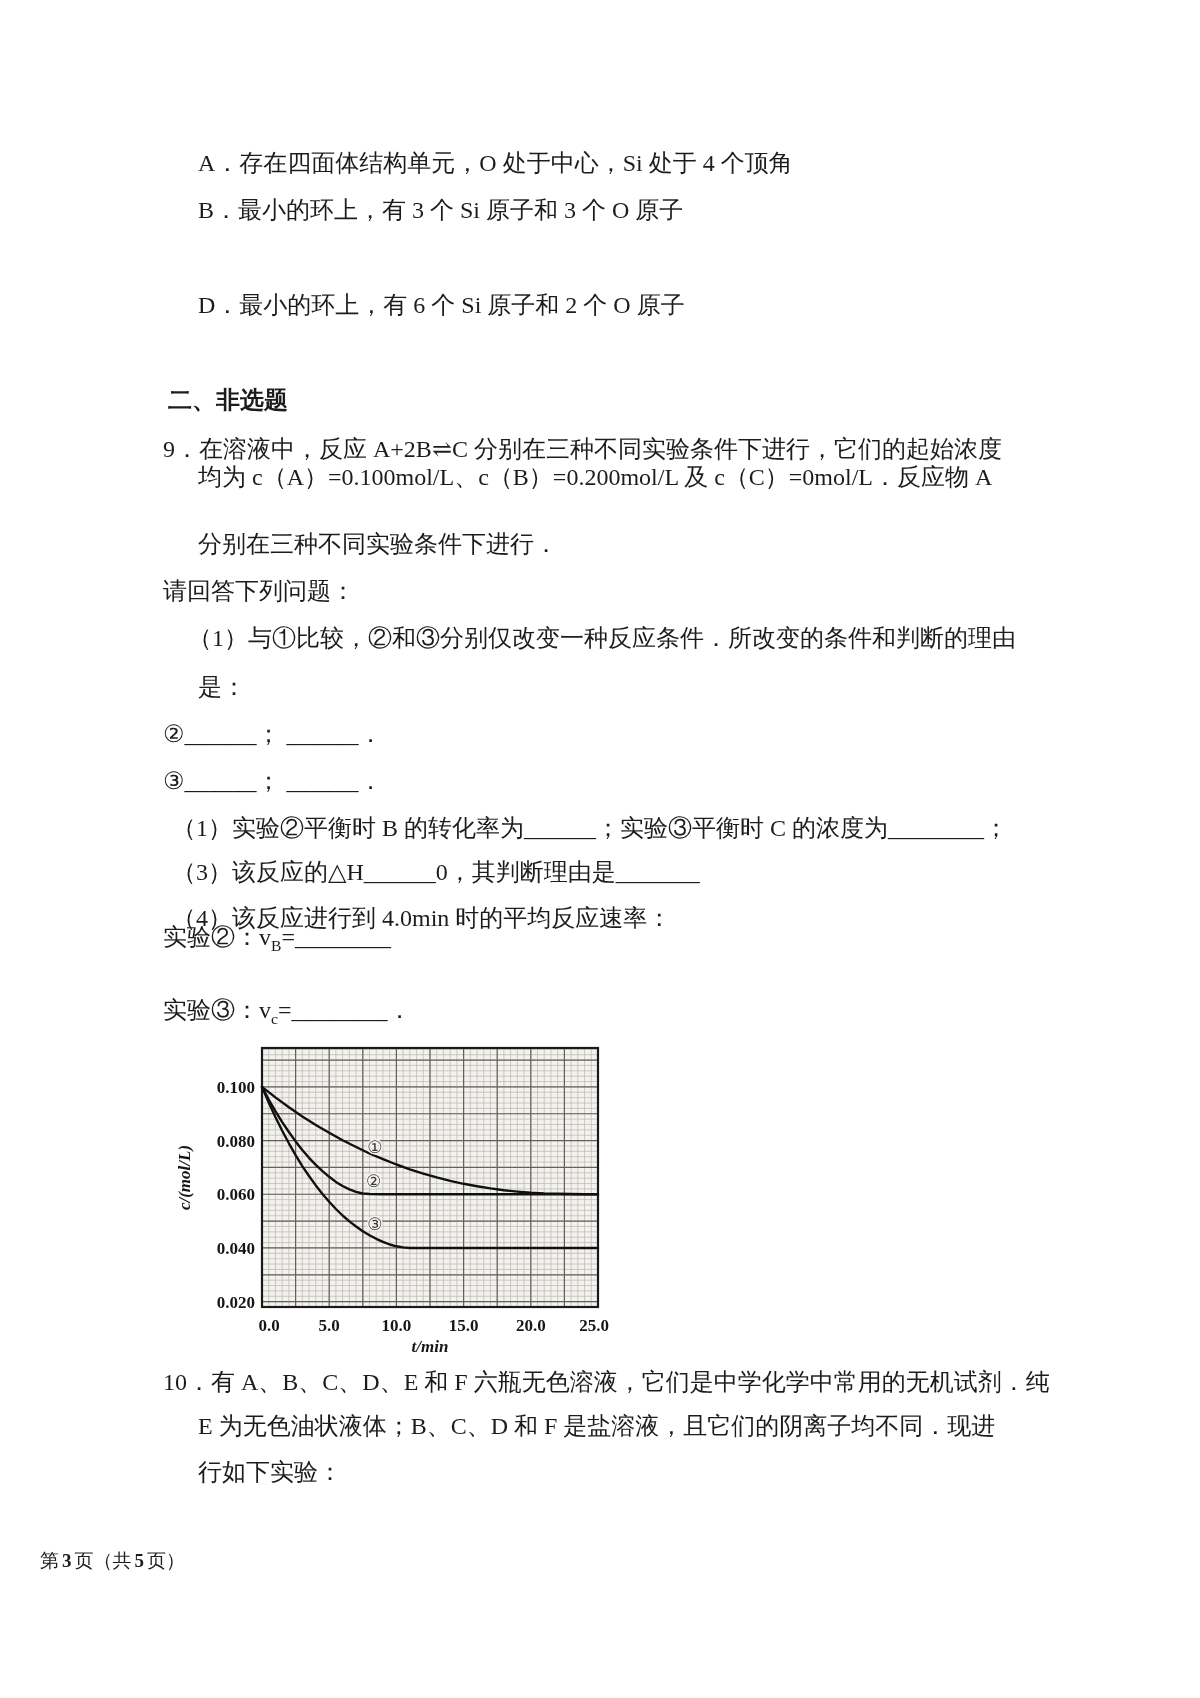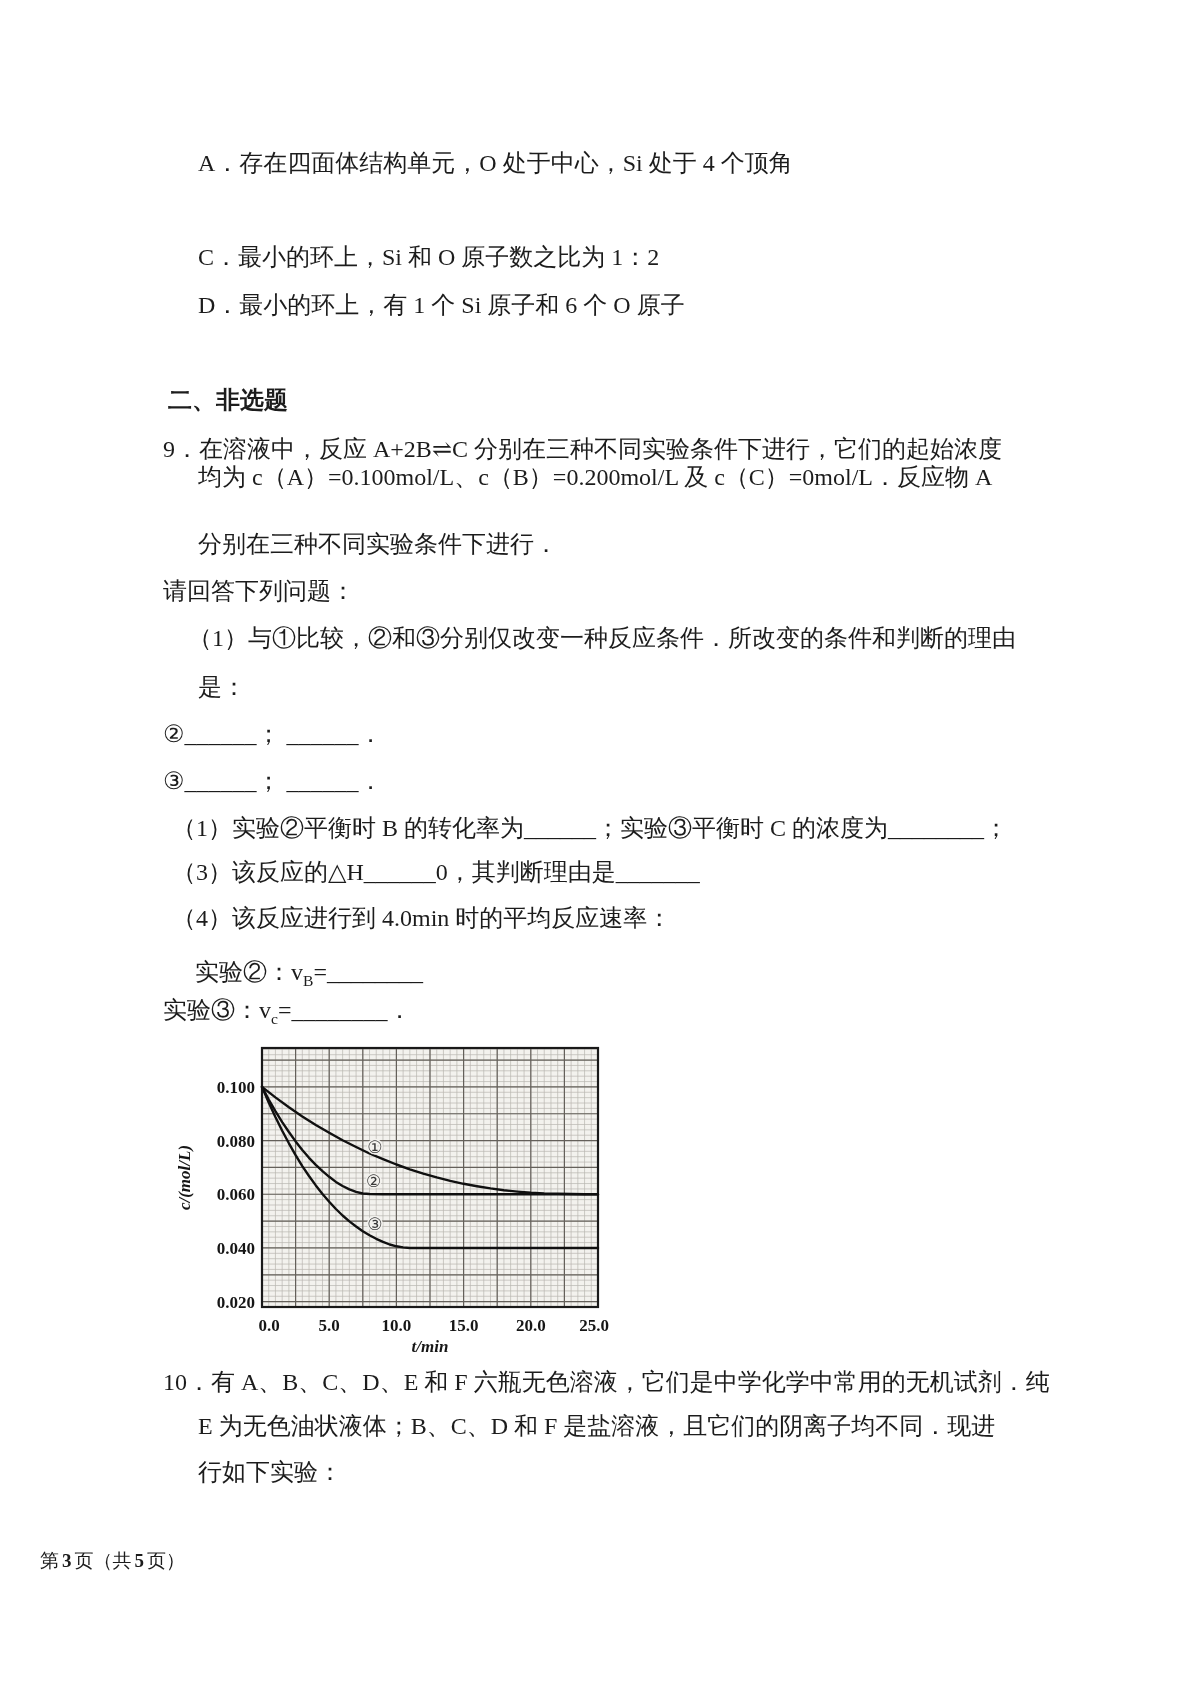--- a/index.html
+++ b/index.html
@@ -19,38 +19,38 @@
   .footer .num{font-weight:bold;margin:0 3px;}
   #chart-wrap{position:absolute;left:168px;top:1040px;width:470px;height:318px;}
   #chart-svg{display:block;font-family:"Liberation Serif","DejaVu Serif",serif;}
 </style>
 </head>
 <body>
 
 <div class="page">
 
   <div class="tl" style="left:198px;top:148px;">A．存在四面体结构单元，O 处于中心，Si 处于 4 个顶角</div>
-  <div class="tl" style="left:198px;top:242px;">C．最小的环上，Si 和 O 原子数之比为 1：2</div>
-  <div class="tl" style="left:198px;top:290px;">D．最小的环上，有 1 个 Si 原子和 6 个 O 原子</div>
+  <div class="tl" style="left:198px;top:195px;">B．最小的环上，有 3 个 Si 原子和 3 个 O 原子</div>
+  <div class="tl" style="left:198px;top:290px;">D．最小的环上，有 6 个 Si 原子和 2 个 O 原子</div>
 
   <div class="tl bold" style="left:168px;top:385px;">二、非选题</div>
 
   <div class="tl" style="left:163px;top:434px;">9．在溶液中，反应 A+2B⇌C 分别在三种不同实验条件下进行，它们的起始浓度</div>
   <div class="tl" style="left:198px;top:462px;">均为 c（A）=0.100mol/L、c（B）=0.200mol/L 及 c（C）=0mol/L．反应物 A</div>
   <div class="tl" style="left:198px;top:529px;">分别在三种不同实验条件下进行．</div>
   <div class="tl" style="left:163px;top:576px;">请回答下列问题：</div>
   <div class="tl" style="left:172px;top:623px;margin-left:16px;">（1）与①比较，②和③分别仅改变一种反应条件．所改变的条件和判断的理由</div>
   <div class="tl" style="left:198px;top:672px;">是：</div>
   <div class="tl" style="left:163px;top:719px;">②______； ______．</div>
   <div class="tl" style="left:163px;top:766px;">③______； ______．</div>
   <div class="tl" style="left:172px;top:813px;">（1）实验②平衡时 B 的转化率为______；实验③平衡时 C 的浓度为________；</div>
   <div class="tl" style="left:172px;top:857px;">（3）该反应的△H______0，其判断理由是_______</div>
   <div class="tl" style="left:172px;top:903px;text-align:right;">（4）该反应进行到 4.0min 时的平均反应速率：</div>
 
-  <div class="tl" style="left:163px;top:957px;margin-left:32px;"><span>实验②：v</span><sub>B</sub><span>=________</span></div>
+  <div class="tl" style="left:163px;top:922px;"><span>实验②：v</span><sub>B</sub><span>=________</span></div>
   <div class="tl" style="left:163px;top:995px;"><span>实验③：v</span><sub>c</sub><span>=________．</span></div>
 
   <div id="chart-wrap">
     <svg id="chart-svg" width="470" height="318" viewBox="0 0 470 318">
         <rect x="94" y="8" width="336" height="259" fill="#f3f2ee"></rect>
         <line x1="94.00" y1="8" x2="94.00" y2="267" stroke="#b9b6b0" stroke-width="0.7"></line>
         <line x1="100.72" y1="8" x2="100.72" y2="267" stroke="#b9b6b0" stroke-width="0.7"></line>
         <line x1="107.44" y1="8" x2="107.44" y2="267" stroke="#b9b6b0" stroke-width="0.7"></line>
         <line x1="114.16" y1="8" x2="114.16" y2="267" stroke="#b9b6b0" stroke-width="0.7"></line>
         <line x1="120.88" y1="8" x2="120.88" y2="267" stroke="#b9b6b0" stroke-width="0.7"></line>

